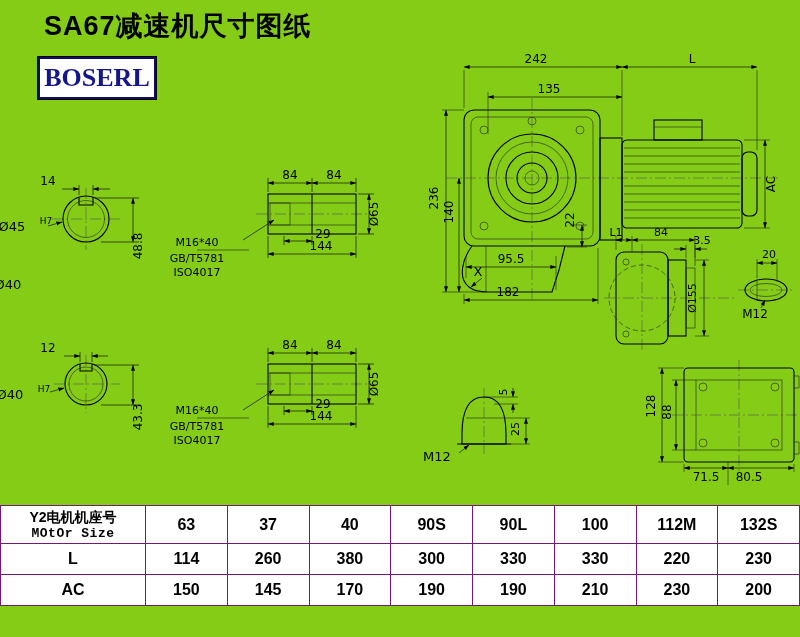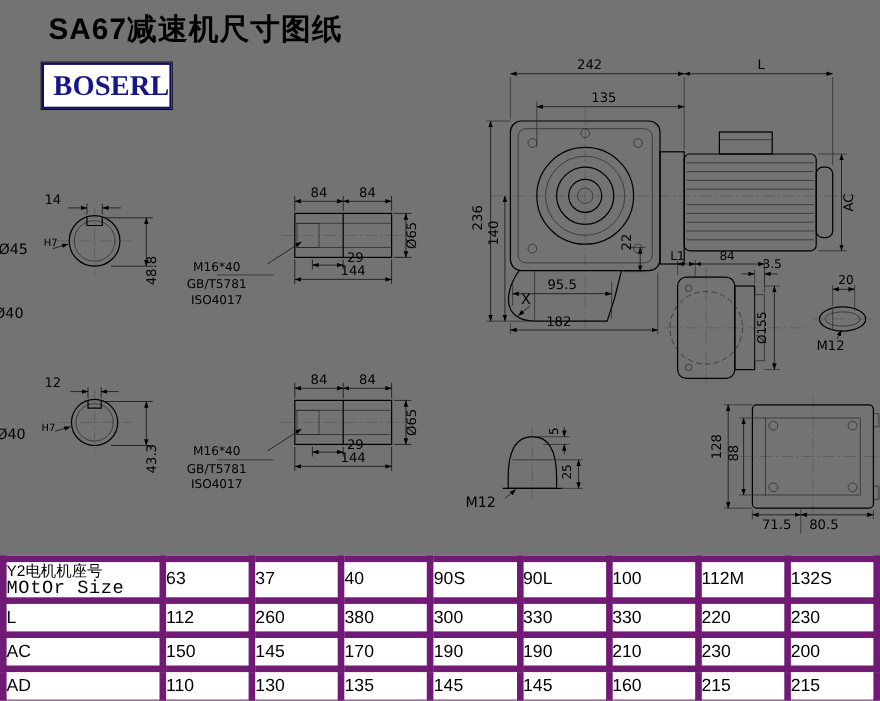--- a/index.html
+++ b/index.html
@@ -1,38 +1,38 @@
 <!DOCTYPE html>
 <html><head>
 <meta charset="utf-8">
 <style>
   *{margin:0;padding:0;box-sizing:border-box}
   html,body{background:#fff}
-  .screen{position:relative;width:800px;height:637px;background:#737373;overflow:hidden;
+  .screen{position:relative;width:800px;height:637px;background:#84cc16;overflow:hidden;
           font-family:"Liberation Sans",sans-serif;color:#000}
   .title{position:absolute;left:44px;top:8px;font-size:27px;font-weight:bold;letter-spacing:1px}
   .logo{position:absolute;left:38px;top:57px;width:118px;height:42px;border:2px solid #0d0d66;
-        box-shadow:0 0 0 1px #000;display:flex;align-items:center;justify-content:flex-end;background:#fff}
+        box-shadow:0 0 0 1px #000;display:flex;align-items:center;justify-content:center;background:#fff}
   .logo span{font-family:"Liberation Serif",serif;font-weight:bold;font-size:26px;color:#16168c}
   svg.drawing{position:absolute;left:0;top:0}
   .ln{stroke:#000;stroke-width:1.1;fill:none}
   .thin{stroke:#222;stroke-width:0.6;fill:none}
   .cl{stroke:#555;stroke-width:0.6;fill:none;stroke-dasharray:11 3 2 3}
   .dim{stroke:#111;stroke-width:0.7;fill:none}
   text.d{font-family:"DejaVu Sans",sans-serif;font-size:12px;fill:#000;text-anchor:middle}
   text.d9{font-size:9px}
   text.d11{font-size:11px}
   text.d13{font-size:13px}
   table.spec{position:absolute;left:0;top:505px;width:800px;border-collapse:collapse;table-layout:fixed;background:#fff}
-  table.spec td,table.spec th{border:6px solid #701a75;text-align:left;vertical-align:middle;
-        font-weight:normal;font-size:16px;padding:0;color:#000}
+  table.spec td,table.spec th{border:1px solid #701a75;text-align:center;vertical-align:middle;
+        font-weight:bold;font-size:16px;padding:0;color:#000}
   table.spec tr{height:31px}
   table.spec tr.hdr{height:38px}
   .lab-cn{font-size:14px;line-height:17px}
-  .lab-en{font-size:17px;line-height:15px;font-family:"Liberation Mono",monospace;letter-spacing:.5px}
+  .lab-en{font-size:13px;line-height:15px;font-family:"Liberation Mono",monospace;letter-spacing:.5px}
 </style>
 </head>
 <body>
 
 <div class="screen">
 
   <h1 class="title">SA67减速机尺寸图纸</h1>
 
   <div class="logo">
     <span>BOSERL</span>
@@ -319,47 +319,36 @@
       <th>37</th>
       <th>40</th>
       <th>90S</th>
       <th>90L</th>
       <th>100</th>
       <th>112M</th>
       <th>132S</th>
     </tr>
     <tr>
       <td>L</td>
-      <td>112</td>
+      <td>114</td>
       <td>260</td>
       <td>380</td>
       <td>300</td>
       <td>330</td>
       <td>330</td>
       <td>220</td>
       <td>230</td>
     </tr>
     <tr>
       <td>AC</td>
       <td>150</td>
       <td>145</td>
       <td>170</td>
       <td>190</td>
       <td>190</td>
       <td>210</td>
       <td>230</td>
       <td>200</td>
     </tr>
-    <tr>
-      <td>AD</td>
-      <td>110</td>
-      <td>130</td>
-      <td>135</td>
-      <td>145</td>
-      <td>145</td>
-      <td>160</td>
-      <td>215</td>
-      <td>215</td>
-    </tr>
   </tbody>
     </table>
 
 </div>
 
 </body></html>

